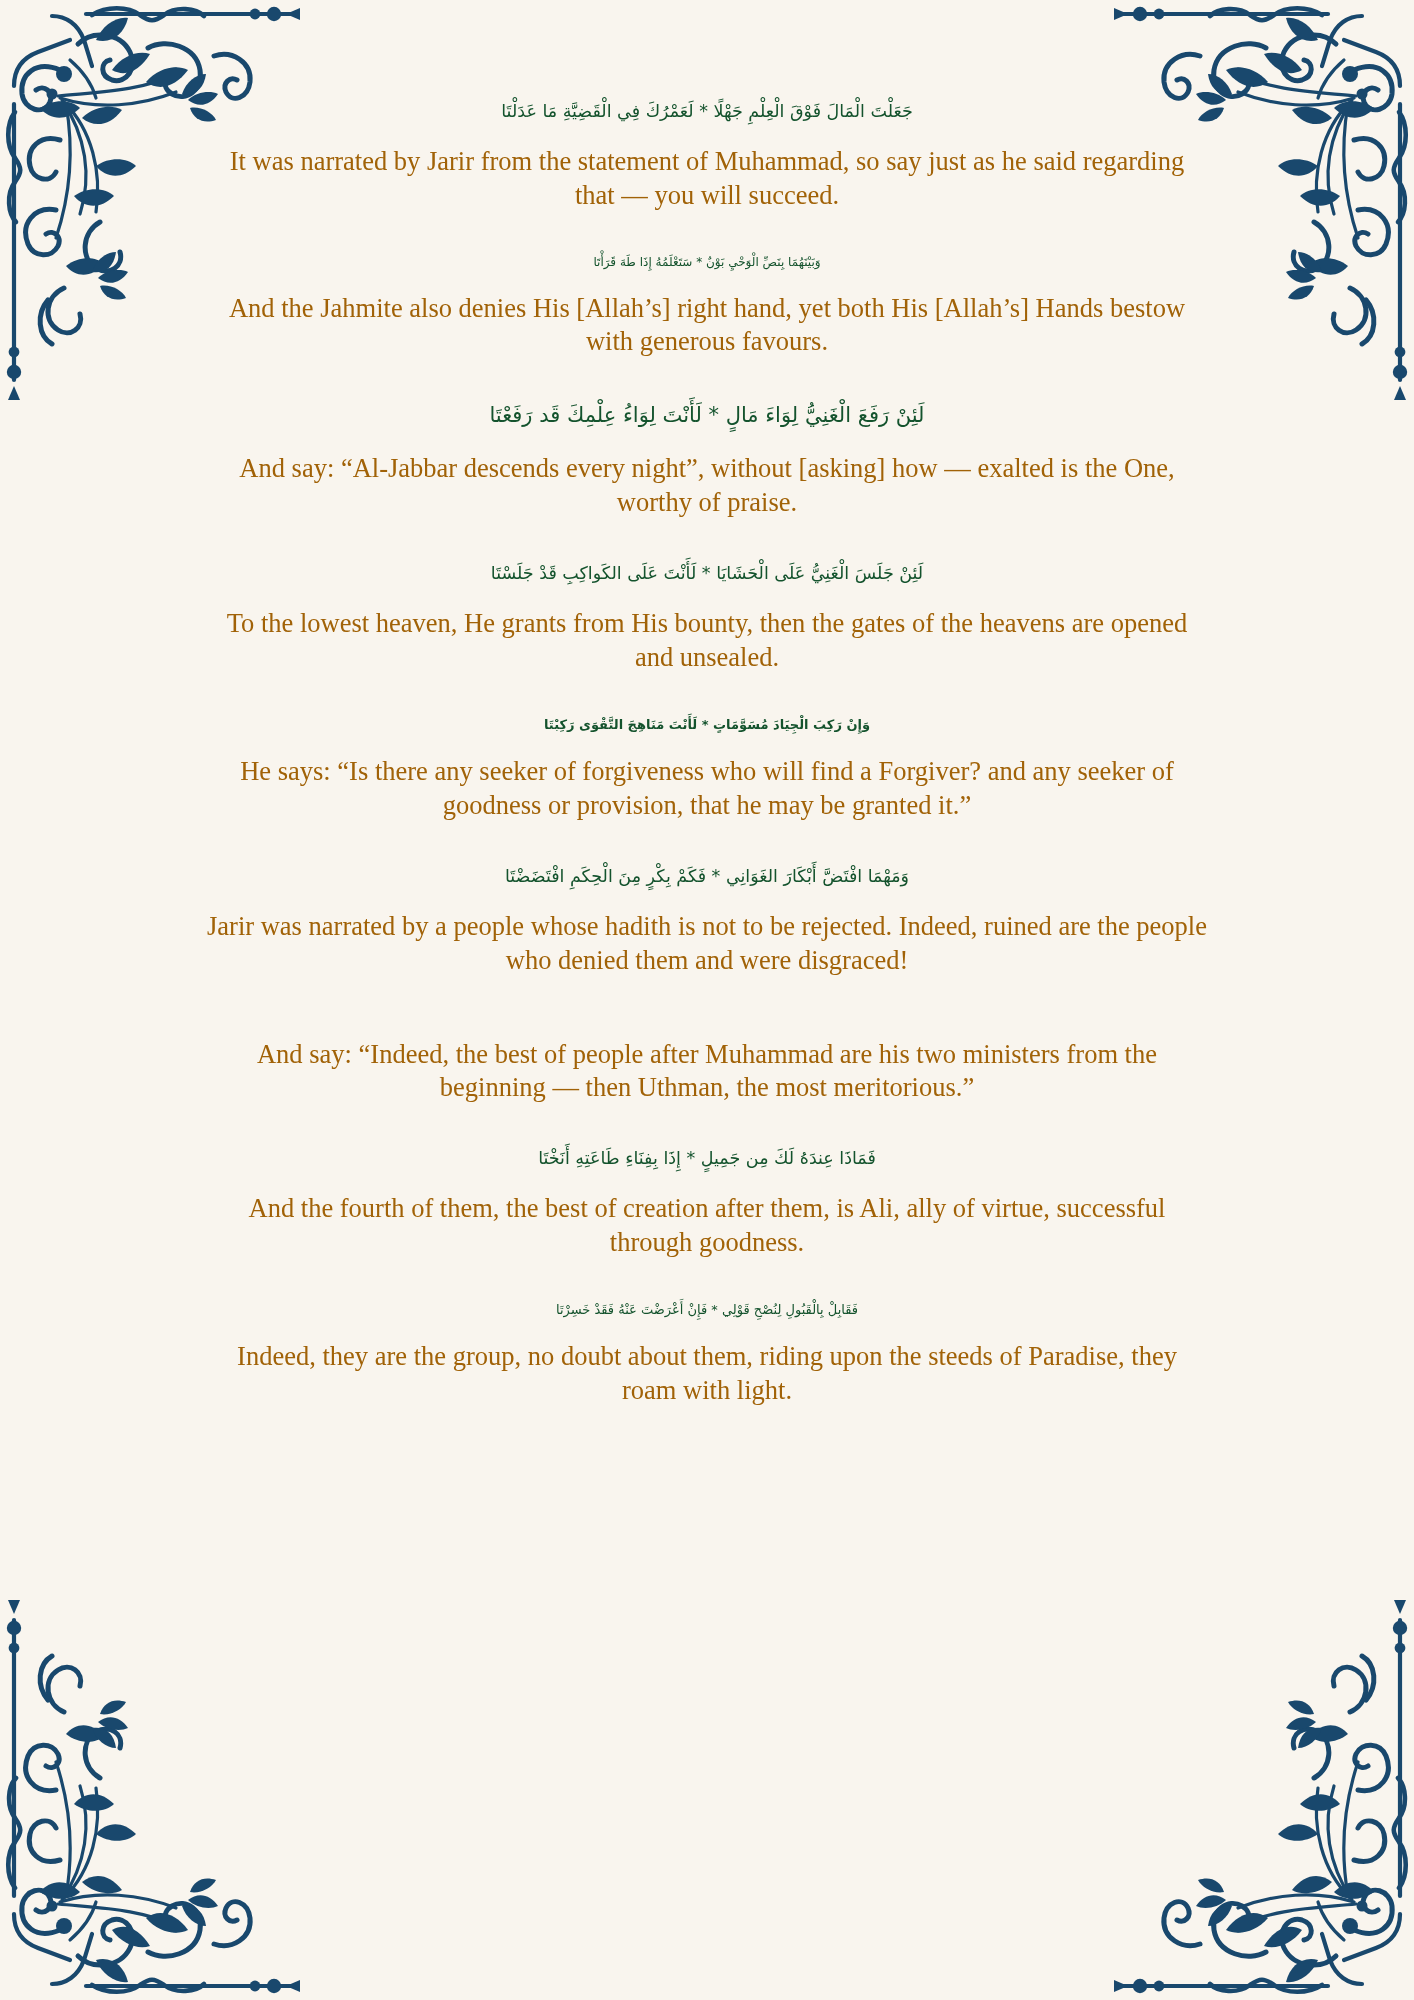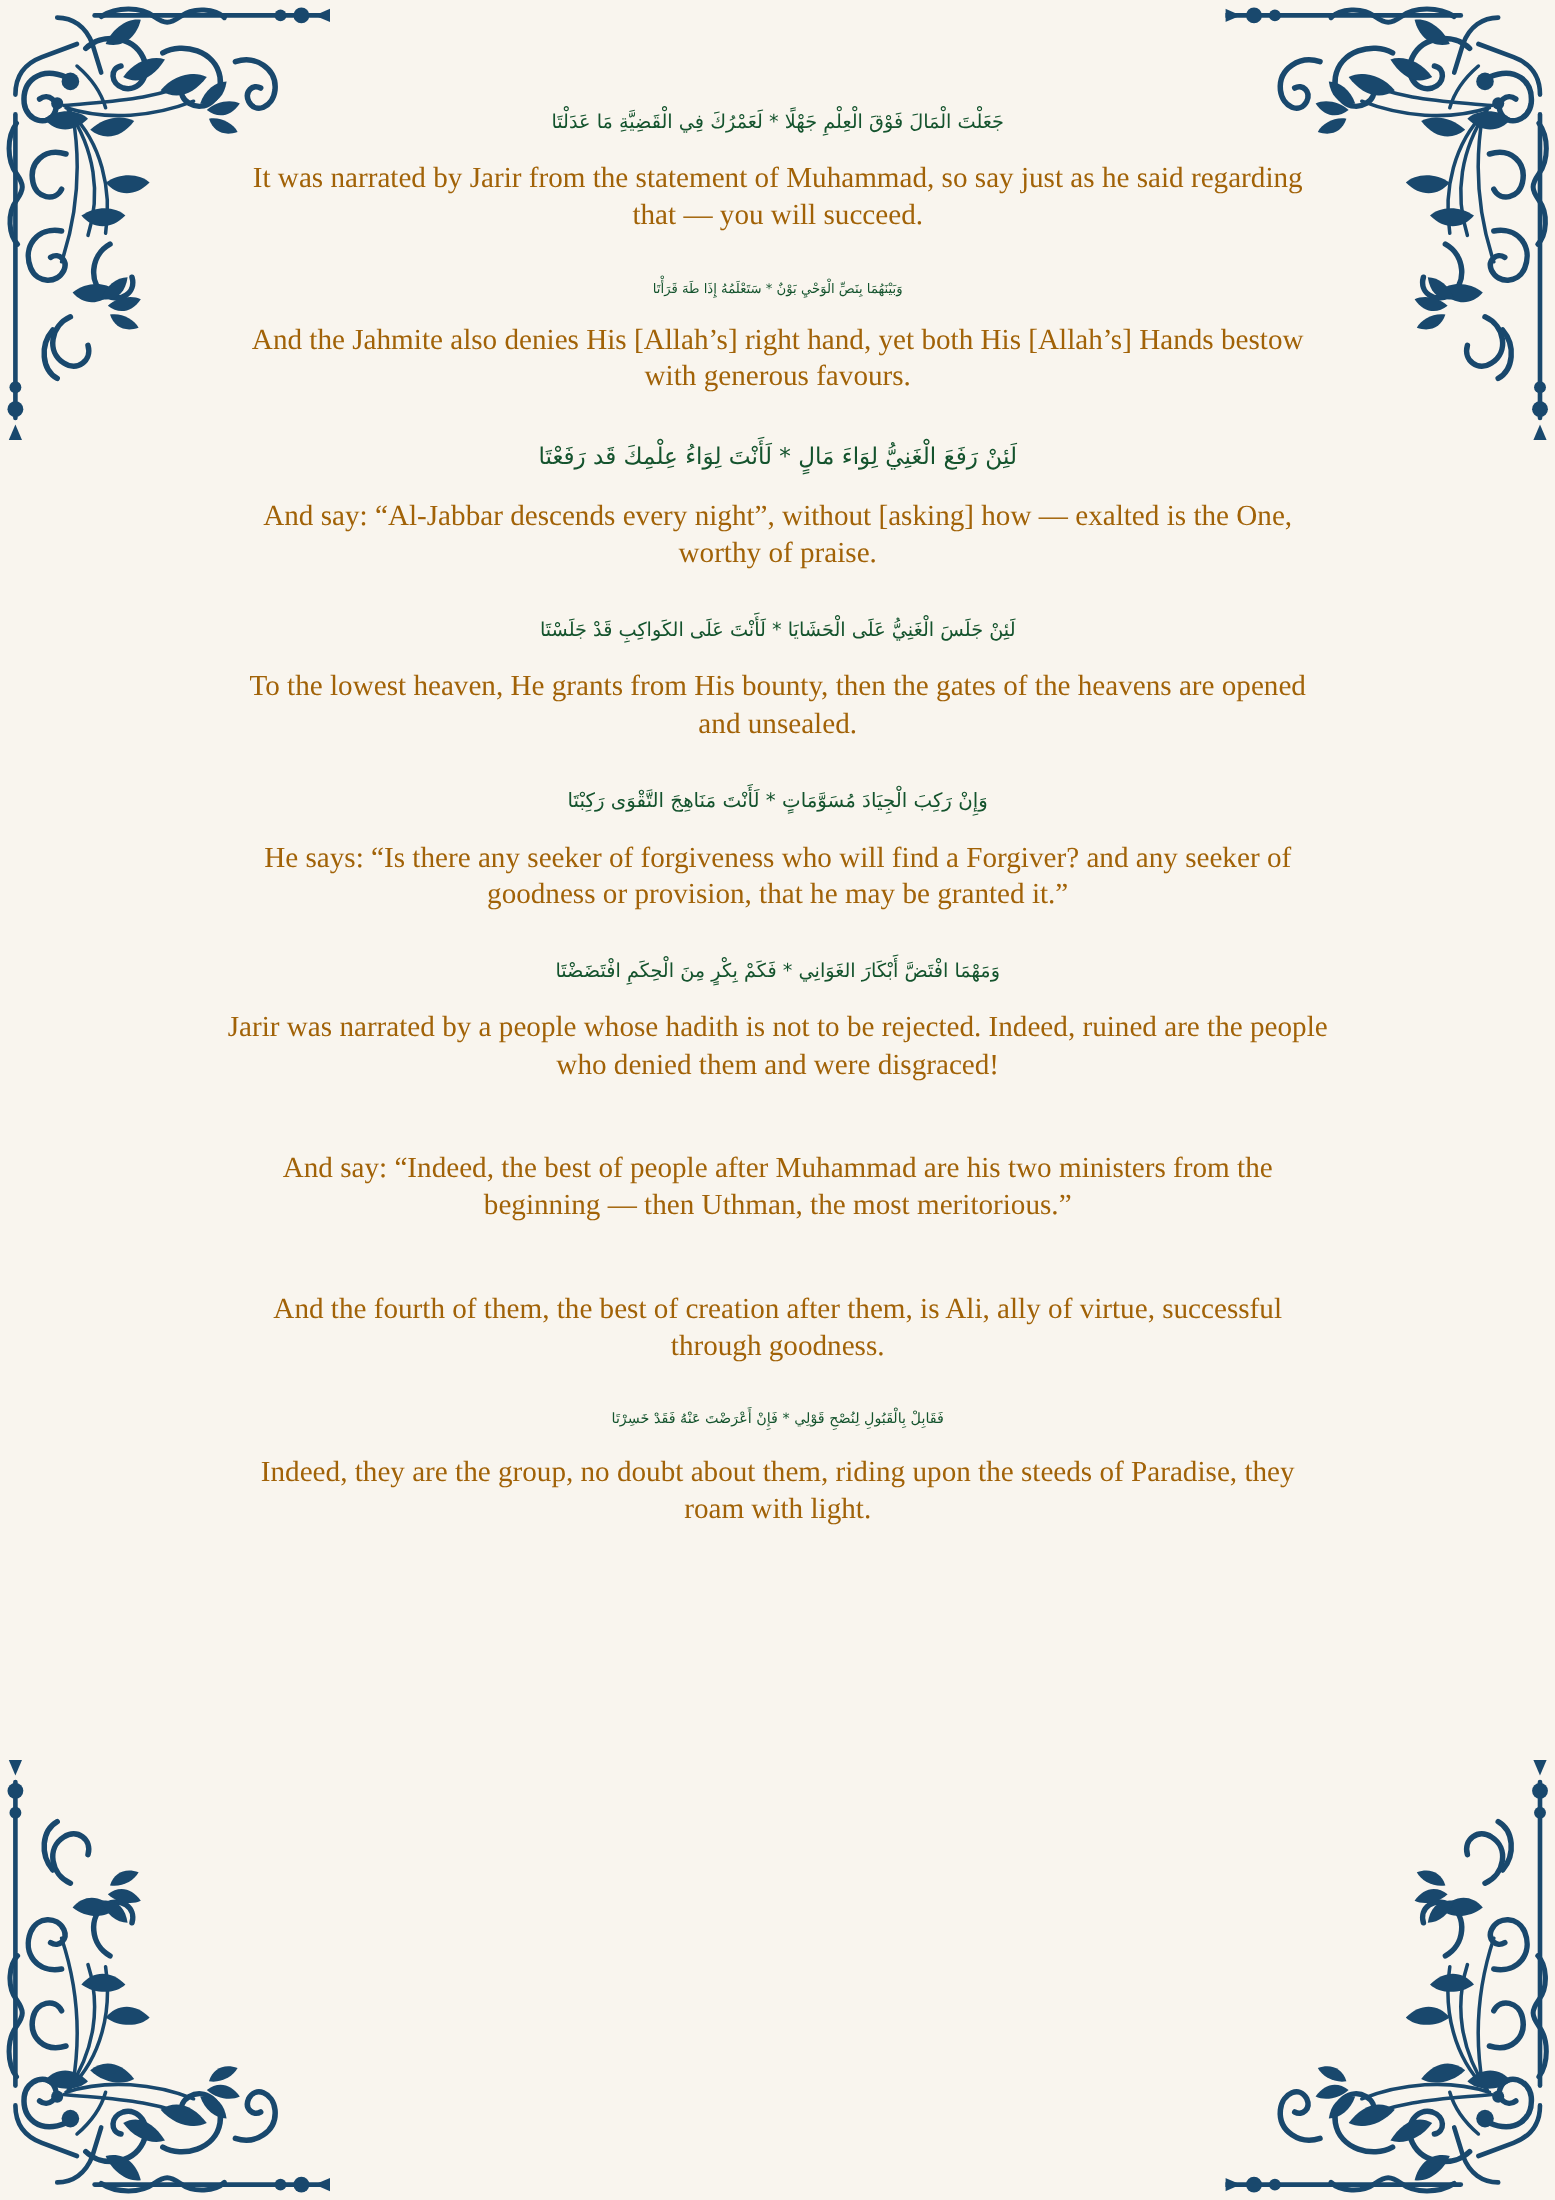--- a/index.html
+++ b/index.html
@@ -345,37 +345,38 @@
     </div>
     <div class="sep"></div>
 
     <div class="verse-block">
       <p class="arabic" style="font-size: 17.5px;">لَئِنْ جَلَسَ الْغَنِيُّ عَلَى الْحَشَايَا * لَأَنْتَ عَلَى الكَواكِبِ قَدْ جَلَسْتَا</p>
       <p class="translation">To the lowest heaven, He grants from His bounty, then the gates of the heavens are opened and unsealed.</p>
     </div>
     <div class="sep"></div>
 
     <div class="verse-block">
-      <p class="arabic" style="font-size: 18px;">وَإِنْ رَكِبَ الْجِيَادَ مُسَوَّمَاتٍ * لَأَنْتَ مَنَاهِجَ التَّقْوَى رَكِبْتَا</p>
+      <p class="arabic" style="font-size: 13px; font-weight: bold;">وَإِنْ رَكِبَ الْجِيَادَ مُسَوَّمَاتٍ * لَأَنْتَ مَنَاهِجَ التَّقْوَى رَكِبْتَا</p>
       <p class="translation">He says: “Is there any seeker of forgiveness who will find a Forgiver? and any seeker of goodness or provision, that he may be granted it.”</p>
     </div>
     <div class="sep"></div>
 
     <div class="verse-block">
       <p class="arabic" style="font-size: 17.5px;">وَمَهْمَا افْتَضَّ أَبْكَارَ الغَوَانِي * فَكَمْ بِكْرٍ مِنَ الْحِكَمِ افْتَضَضْتَا</p>
       <p class="translation">Jarir was narrated by a people whose hadith is not to be rejected. Indeed, ruined are the people who denied them and were disgraced!</p>
     </div>
     <div class="sep"></div>
 
     <div class="verse-block">
       <p class="translation">And say: “Indeed, the best of people after Muhammad are his two ministers from the beginning — then Uthman, the most meritorious.”</p>
     </div>
     <div class="sep"></div>
 
     <div class="verse-block">
+      <p class="arabic" style="font-size: 17.5px;">فَمَاذَا عِندَهُ لَكَ مِن جَمِيلٍ * إِذَا بِفِنَاءِ طَاعَتِهِ أَنَخْتَا</p>
       <p class="translation">And the fourth of them, the best of creation after them, is Ali, ally of virtue, successful through goodness.</p>
     </div>
     <div class="sep"></div>
 
     <div class="verse-block">
       <p class="arabic" style="font-size: 13px;">فَقَابِلْ بِالْقَبُولِ لِنُصْحِ قَوْلِي * فَإِنْ أَعْرَضْتَ عَنْهُ فَقَدْ خَسِرْتَا</p>
       <p class="translation">Indeed, they are the group, no doubt about them, riding upon the steeds of Paradise, they roam with light.</p>
     </div>
 
   </div>

